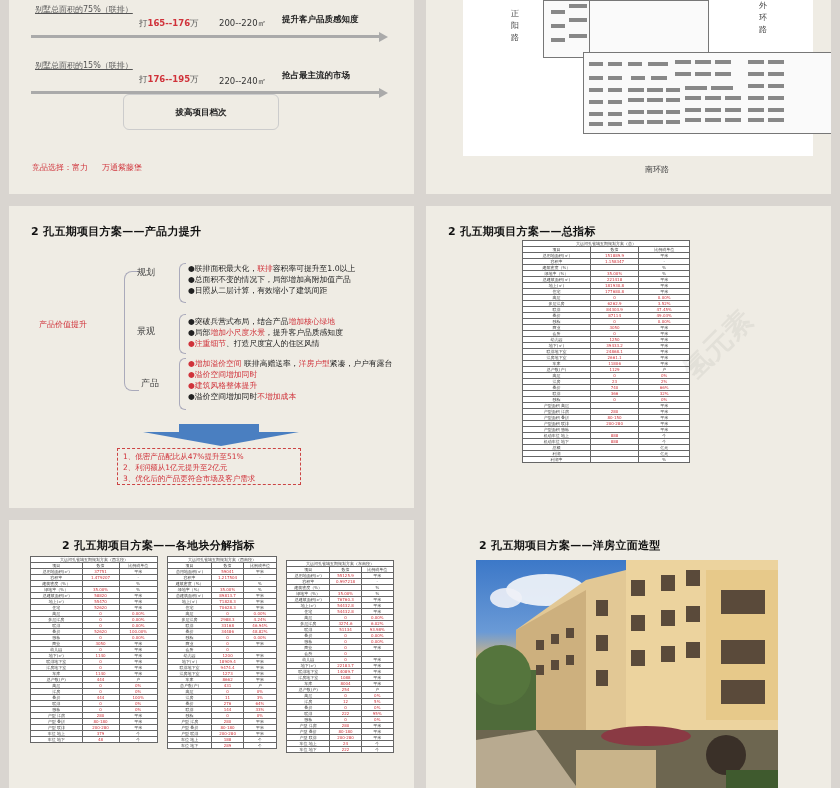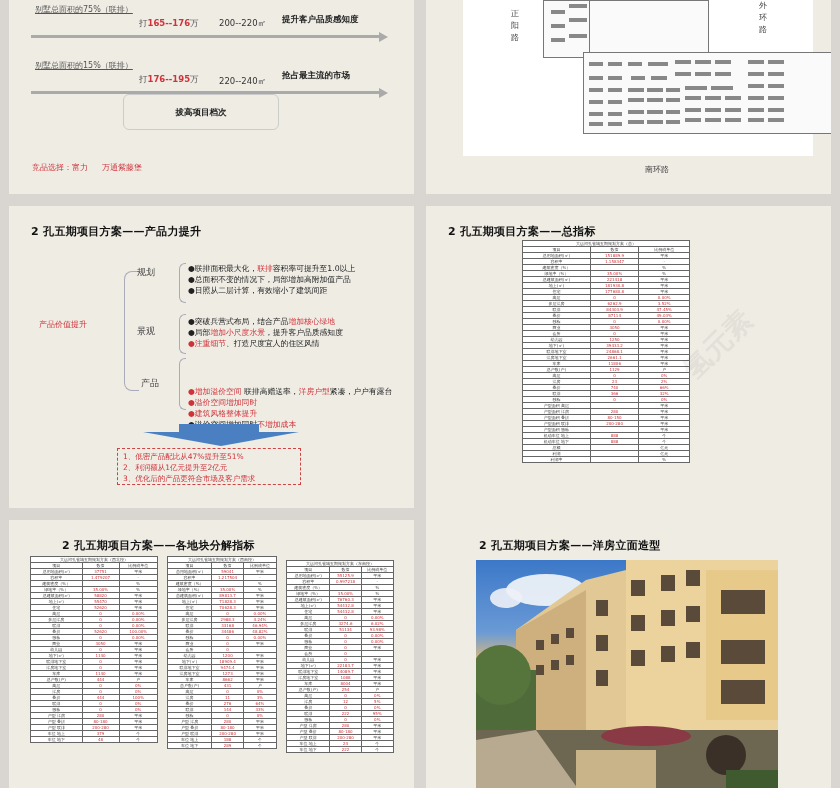--- a/index.html
+++ b/index.html
@@ -169,21 +169,21 @@
   <div class="cat" style="left:128px;top:119px;">景观</div>
   <div class="brk" style="left:170px;top:108px;width:6px;height:38px;"></div>
   <div class="bul" style="top:110px;">
     <div><span>●突破兵营式布局，结合产品</span><span class="red">增加核心绿地</span></div>
     <div><span>●局部</span><span class="red">增加小尺度水景</span><span>，提升客户品质感知度</span></div>
     <div><span class="red">●注重细节</span><span>、打造尺度宜人的住区风情</span></div>
   </div>
 
   <div class="cat" style="left:132px;top:171px;">产品</div>
   <div class="brk" style="left:170px;top:152px;width:6px;height:50px;"></div>
-  <div class="bul" style="top:152px;margin-top:28px;">
+  <div class="bul" style="top:152px;">
     <div><span class="red">●增加溢价空间</span><span>  联排高赠送率，</span><span class="red">洋房户型</span><span>紧凑，户户有露台</span></div>
     <div class="red">●溢价空间增加同时</div>
     <div class="red">●建筑风格整体提升</div>
     <div><span>●溢价空间增加同时</span><span class="red">不增加成本</span></div>
   </div>
 
   <svg class="dnarrow" width="165" height="22" viewBox="0 0 165 22">
     <polygon points="40,0 120,0 120,8 160,8 82,22 4,8 40,8" fill="#4a7fc1"></polygon>
   </svg>
   <div class="dashbox">

